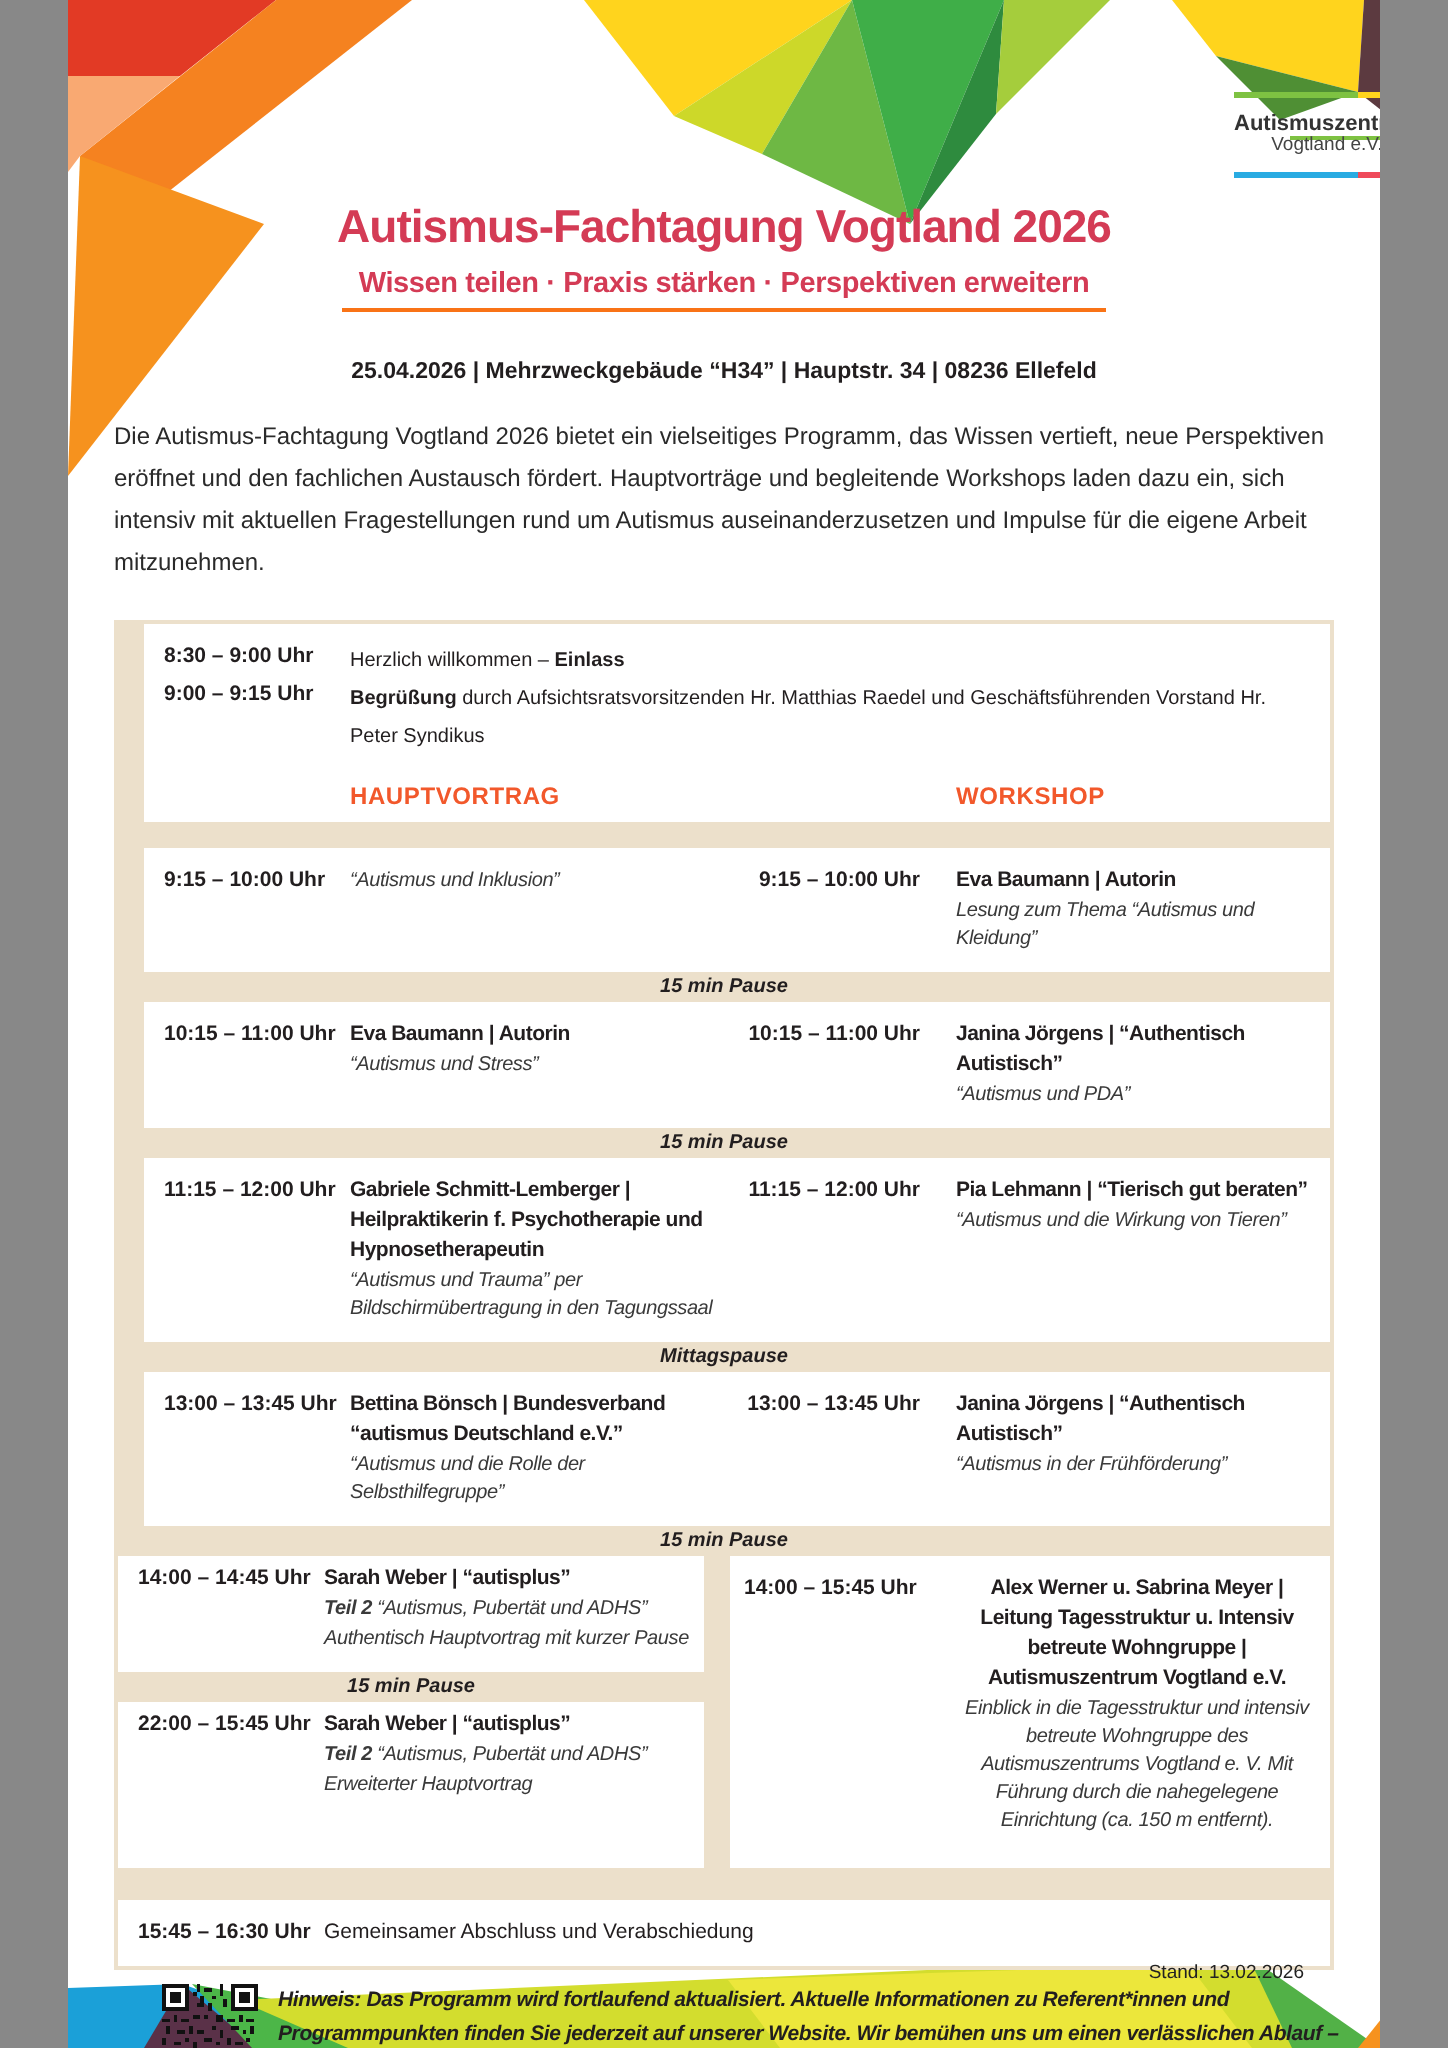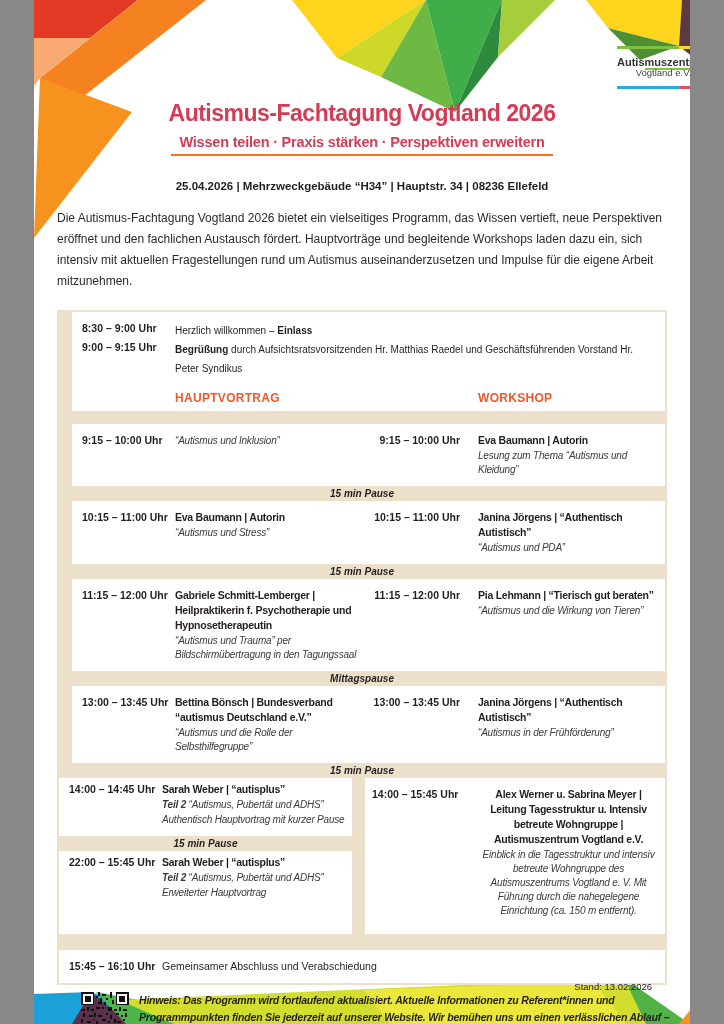--- a/index.html
+++ b/index.html
@@ -232,21 +232,21 @@
           <span>
             <div class="speaker">Alex Werner u. Sabrina Meyer | Leitung Tagesstruktur u. Intensiv betreute Wohngruppe | Autismuszentrum Vogtland e.V.</div>
             <div class="topic">Einblick in die Tagesstruktur und intensiv betreute Wohngruppe des Autismuszentrums Vogtland e. V. Mit Führung durch die nahegelegene Einrichtung (ca. 150 m entfernt).</div>
           </span>
         </div>
       </div>
 
       <div class="band sp16"></div>
 
       <div class="closing">
-        <span class="time">15:45 – 16:10 Uhr</span>
+        <span class="time">15:45 – 16:30 Uhr</span>
         <span class="txt">Gemeinsamer Abschluss und Verabschiedung</span>
       </div>
     </div>
 
     <div class="footer">
       <svg class="qr" viewBox="0 0 25 25" shape-rendering="crispEdges">
         <rect x="0" y="0" width="7" height="7" fill="#111"></rect>
           <rect x="1" y="1" width="5" height="5" fill="#fff"></rect>
           <rect x="2" y="2" width="3" height="3" fill="#111"></rect>
         <rect x="18" y="0" width="7" height="7" fill="#111"></rect>

